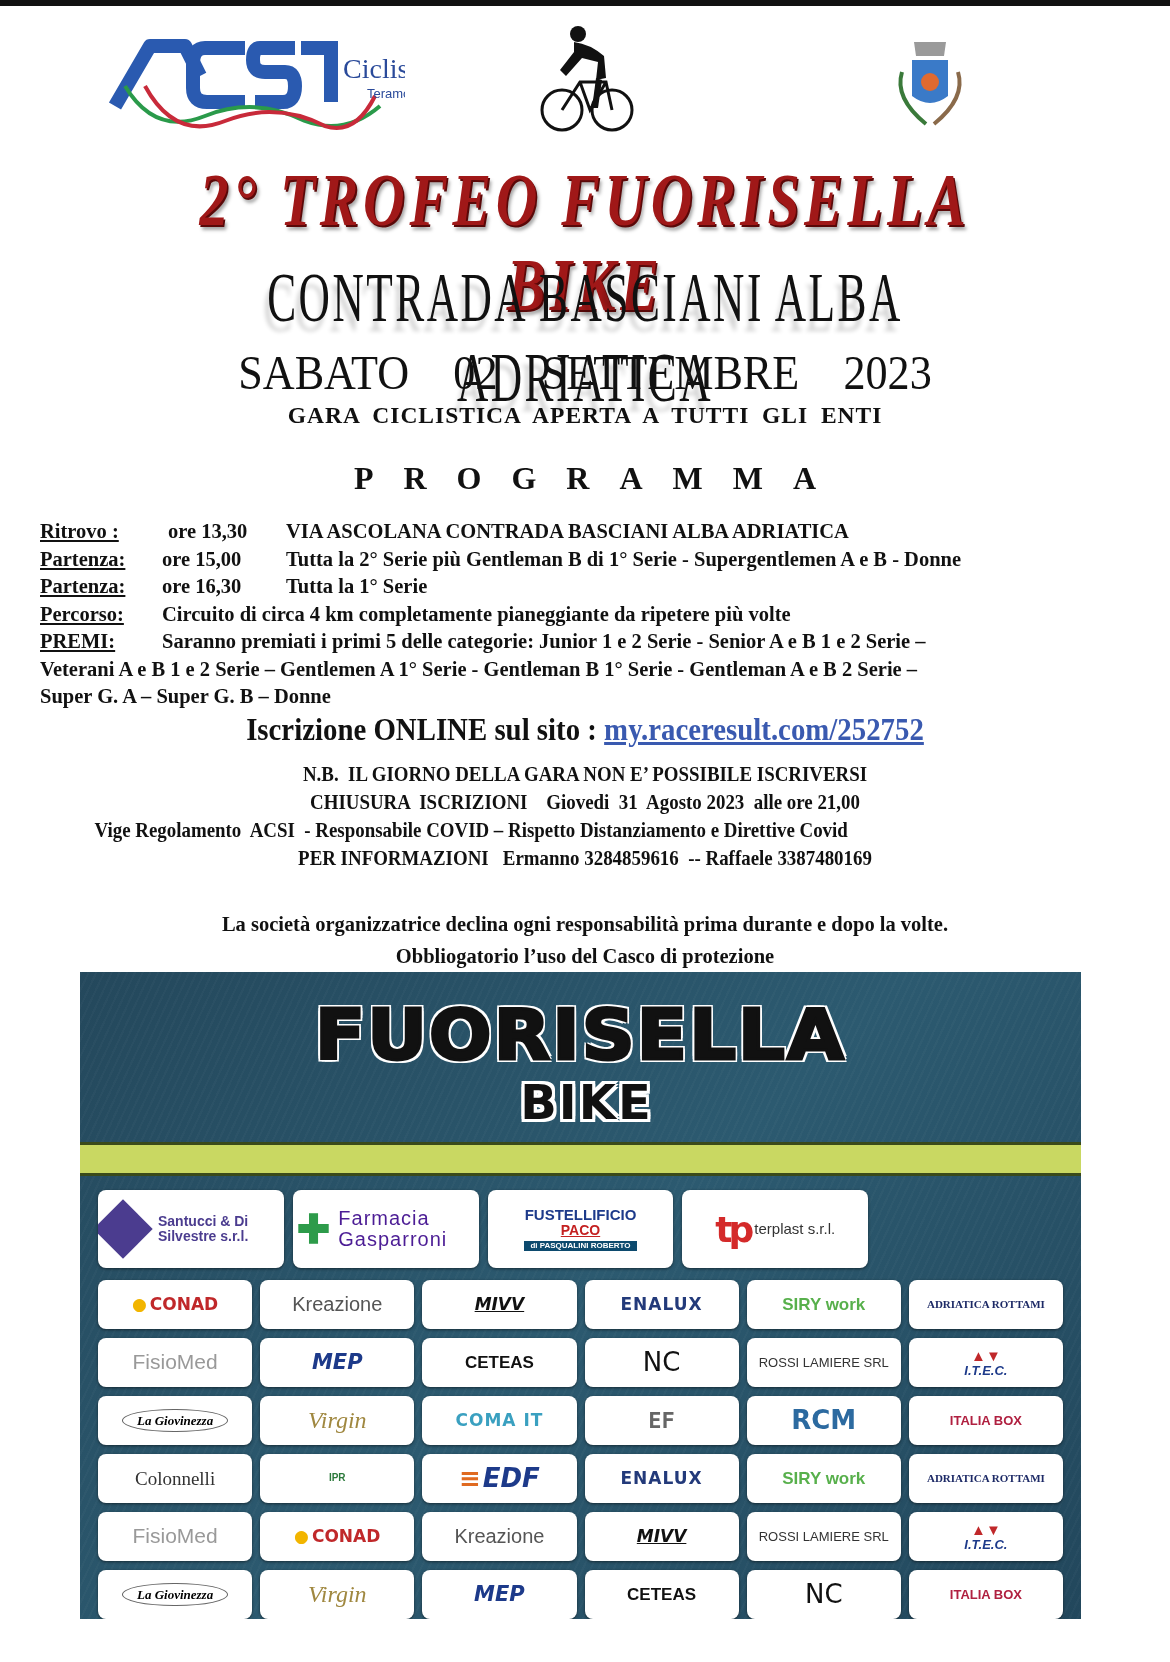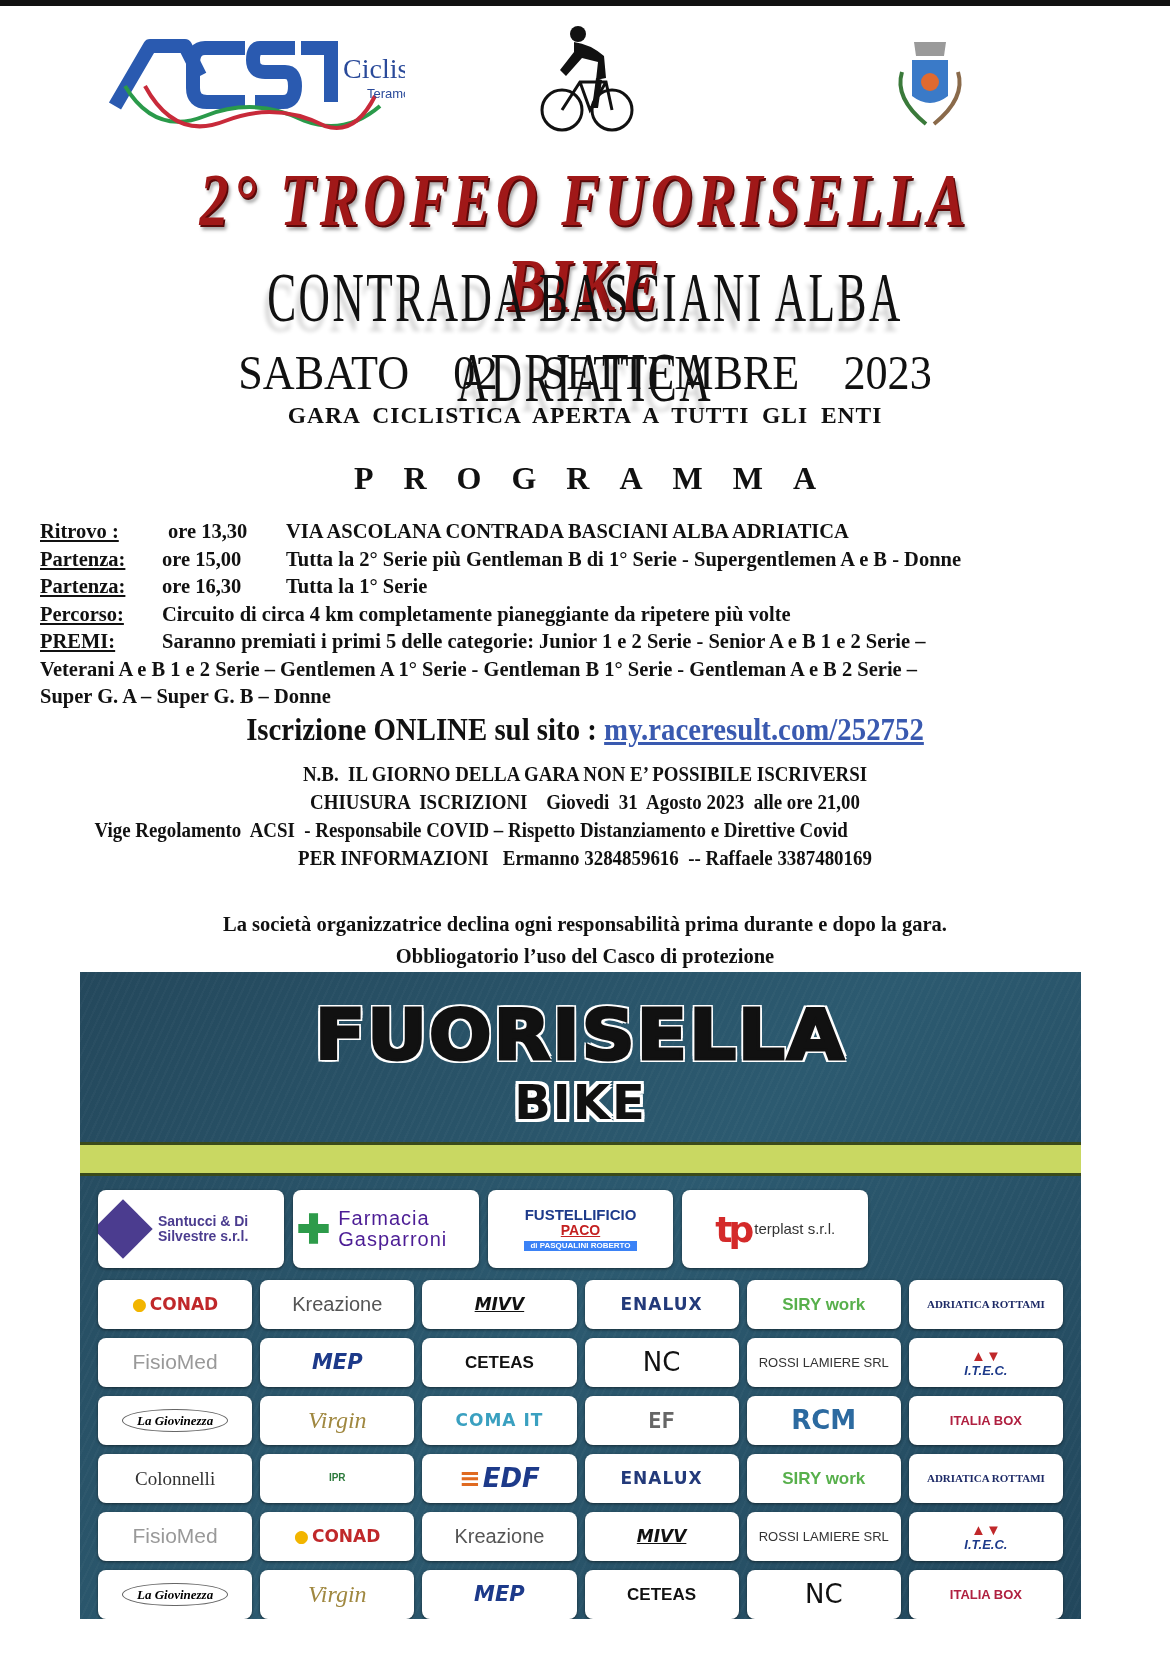--- a/index.html
+++ b/index.html
@@ -79,21 +79,21 @@
     background: repeating-linear-gradient(115deg, rgba(255,255,255,0.025) 0 2px, transparent 2px 7px);
   }
   .brand-title {
     position: absolute; left: 0; top: 22px; width: 1001px; text-align: center;
     font-family: "DejaVu Sans", sans-serif; font-weight: bold; font-size: 70px; letter-spacing: 2px;
     color: #111; -webkit-text-stroke: 3px #111;
     text-shadow: 0 0 0 #fff, 3px 0 0 #fff, -3px 0 0 #fff, 0 3px 0 #fff, 0 -3px 0 #fff, 3px 3px 0 #fff, -3px -3px 0 #fff, 3px -3px 0 #fff, -3px 3px 0 #fff;
     transform: scaleX(1.05); transform-origin: center;
   }
   .brand-sub {
-    position: absolute; left: 0; top: 102px; width: 1001px; text-align: center;
+    position: absolute; left: 6px; top: 102px; width: 1001px; text-align: center;
     font-family: "DejaVu Sans", sans-serif; font-weight: bold; font-size: 48px; letter-spacing: 2px;
     color: #111;
     text-shadow: 3px 0 0 #fff, -3px 0 0 #fff, 0 3px 0 #fff, 0 -3px 0 #fff, 3px 3px 0 #fff, -3px -3px 0 #fff, 3px -3px 0 #fff, -3px 3px 0 #fff;
   }
   .stripe {
     position: absolute; left: 0; top: 170px; width: 1001px; height: 34px;
     background: #c9d862; border-top: 3px solid #3a4a1a; border-bottom: 3px solid #3a4a1a;
   }
   .top-sponsors {
     position: absolute; left: 18px; top: 218px; width: 965px; display: grid;
@@ -111,21 +111,21 @@
   .sp-name { font-family: "Liberation Sans", sans-serif; font-weight: bold; font-size: 19px; line-height: 1.05; }
   .grid-sponsors .sp-name { font-size: 17px; }
 
   .s-frigo .sp-name { font-family: "DejaVu Sans", sans-serif; font-weight: normal; font-size: 21px; color: #222; font-style: italic; }
   .s-santucci .sp-name { font-size: 14px; color: #4b3c8f; text-align: left; }
   .s-santucci .diamond { width: 42px; height: 42px; background: #4b3c8f; transform: rotate(45deg); margin-right: 14px; flex: none; }
   .s-farmacia .sp-name { font-size: 20px; color: #4c1d95; text-align: left; font-weight: normal; letter-spacing: 1px; }
   .s-farmacia .cross { font-size: 40px; color: #2d9b4a; margin-right: 8px; font-weight: bold; }
   .s-paco .sp-name { font-size: 15px; color: #1d3a8a; }
   .s-paco .paco { color: #c42020; font-size: 14px; display: block; text-decoration: underline; }
-  .s-paco .band { display: block; background: #3b82f6; color: #fff; font-size: 8px; padding: 1px 6px; margin-top: 3px; }
+  .s-paco .band { display: block; background: #0c4a6e; color: #fff; font-size: 8px; padding: 1px 6px; margin-top: 3px; }
   .s-terplast .sp-name { font-size: 15px; color: #333; font-weight: normal; }
   .s-terplast .tp { font-family: "DejaVu Sans", sans-serif; font-size: 36px; font-weight: bold; color: #d42a2a; margin-right: 4px; letter-spacing: -4px; }
 
   .c-conad { color: #c0282a; font-family: "DejaVu Sans", sans-serif; }
   .c-conad::before { content: "●"; color: #f2b500; margin-right: 3px; }
   .c-krea { color: #555; font-weight: normal !important; font-size: 20px !important; }
   .c-mivv { color: #111; font-style: italic; font-family: "DejaVu Sans", sans-serif; text-decoration: underline; }
   .c-enalux { color: #233a7a; font-family: "DejaVu Sans", sans-serif; letter-spacing: 1px; }
   .c-adriatica { color: #1d2a66; font-family: "Liberation Serif", serif; font-size: 11px !important; text-align: left; }
   .c-fisiomed { color: #999; font-weight: normal !important; font-size: 21px !important; }
@@ -223,21 +223,21 @@
 </div>
 
 <div class="notes">
   <div class="nline">N.B.  IL GIORNO DELLA GARA NON E’ POSSIBILE ISCRIVERSI</div>
   <div class="nline">CHIUSURA  ISCRIZIONI    Giovedi  31  Agosto 2023  alle ore 21,00</div>
   <div class="nline left">Vige Regolamento  ACSI  - Responsabile COVID – Rispetto Distanziamento e Direttive Covid</div>
   <div class="nline">PER INFORMAZIONI   Ermanno 3284859616  -- Raffaele 3387480169</div>
 </div>
 
 <div class="disclaimer">
-  <div>La società organizzatrice declina ogni responsabilità prima durante e dopo la gara.</div>
+  <div>La società organizzatrice declina ogni responsabilità prima durante e dopo la volte.</div>
   <div>Obbliogatorio l’uso del Casco di protezione</div>
 </div>
 
 <div class="sponsor-panel">
   <div class="brand-title">FUORISELLA</div>
   <div class="brand-sub">BIKE</div>
   <div class="stripe"></div>
 
   <div class="top-sponsors">
     <div class="card s-santucci">

